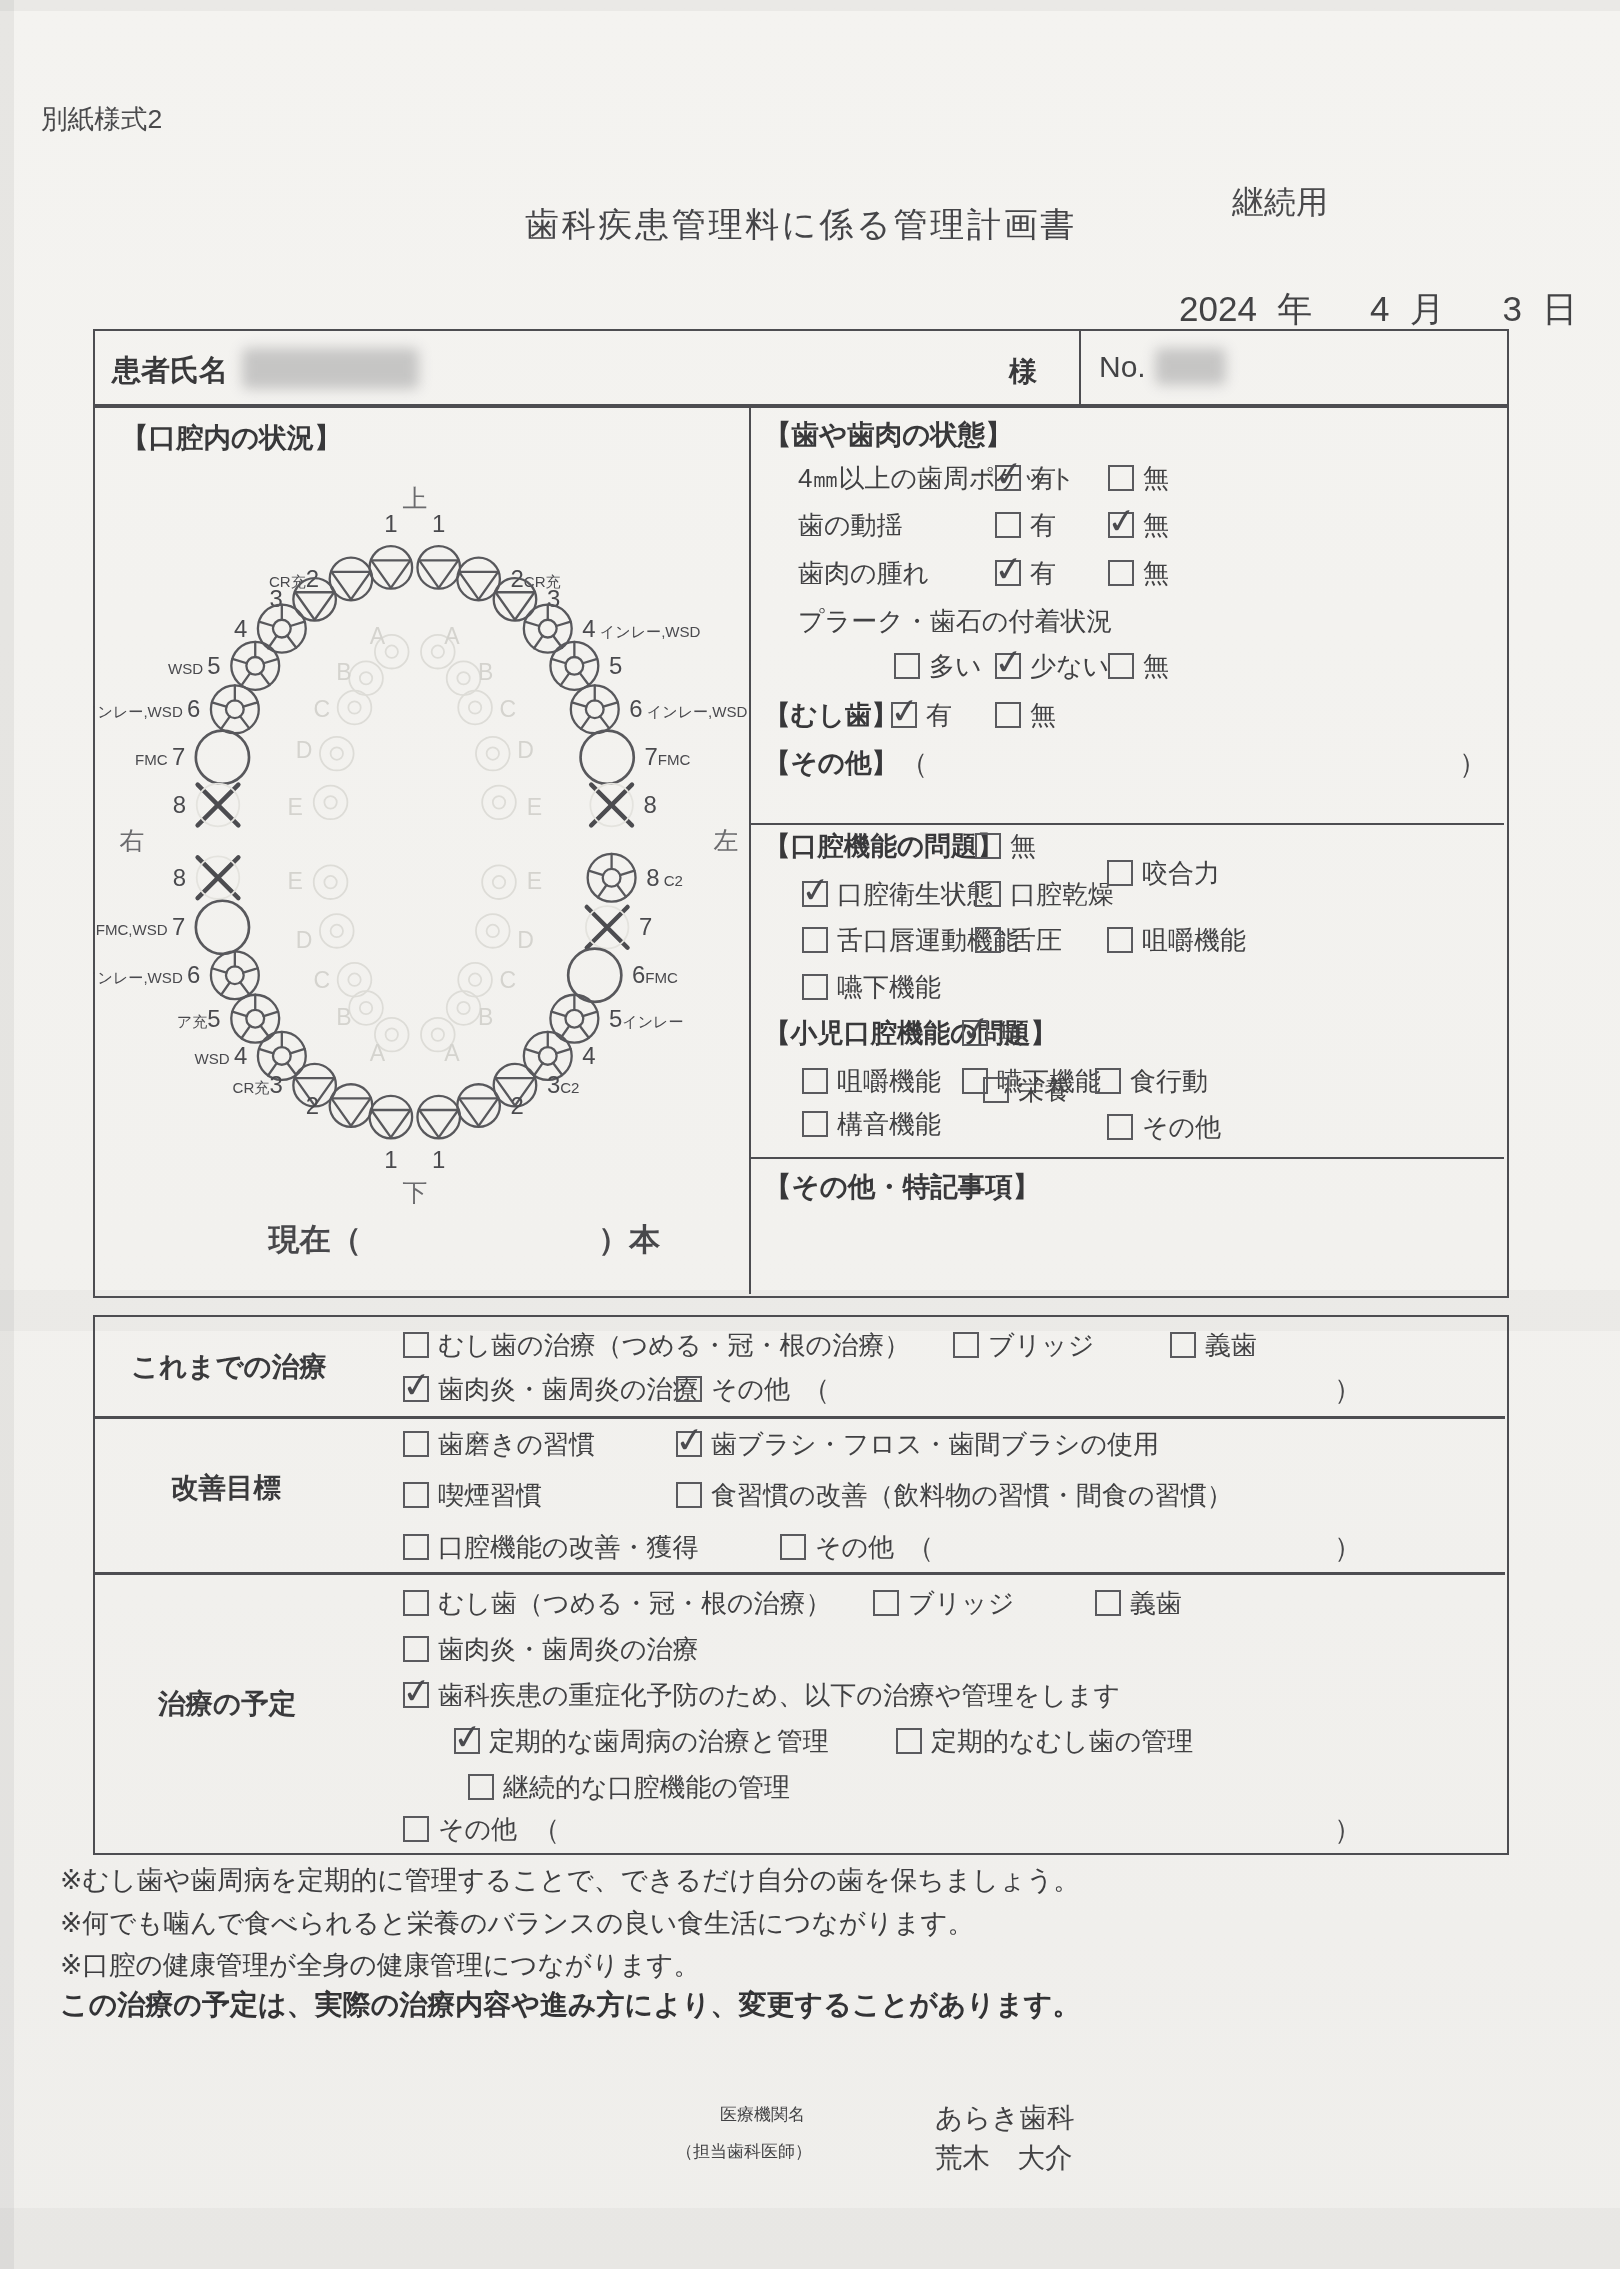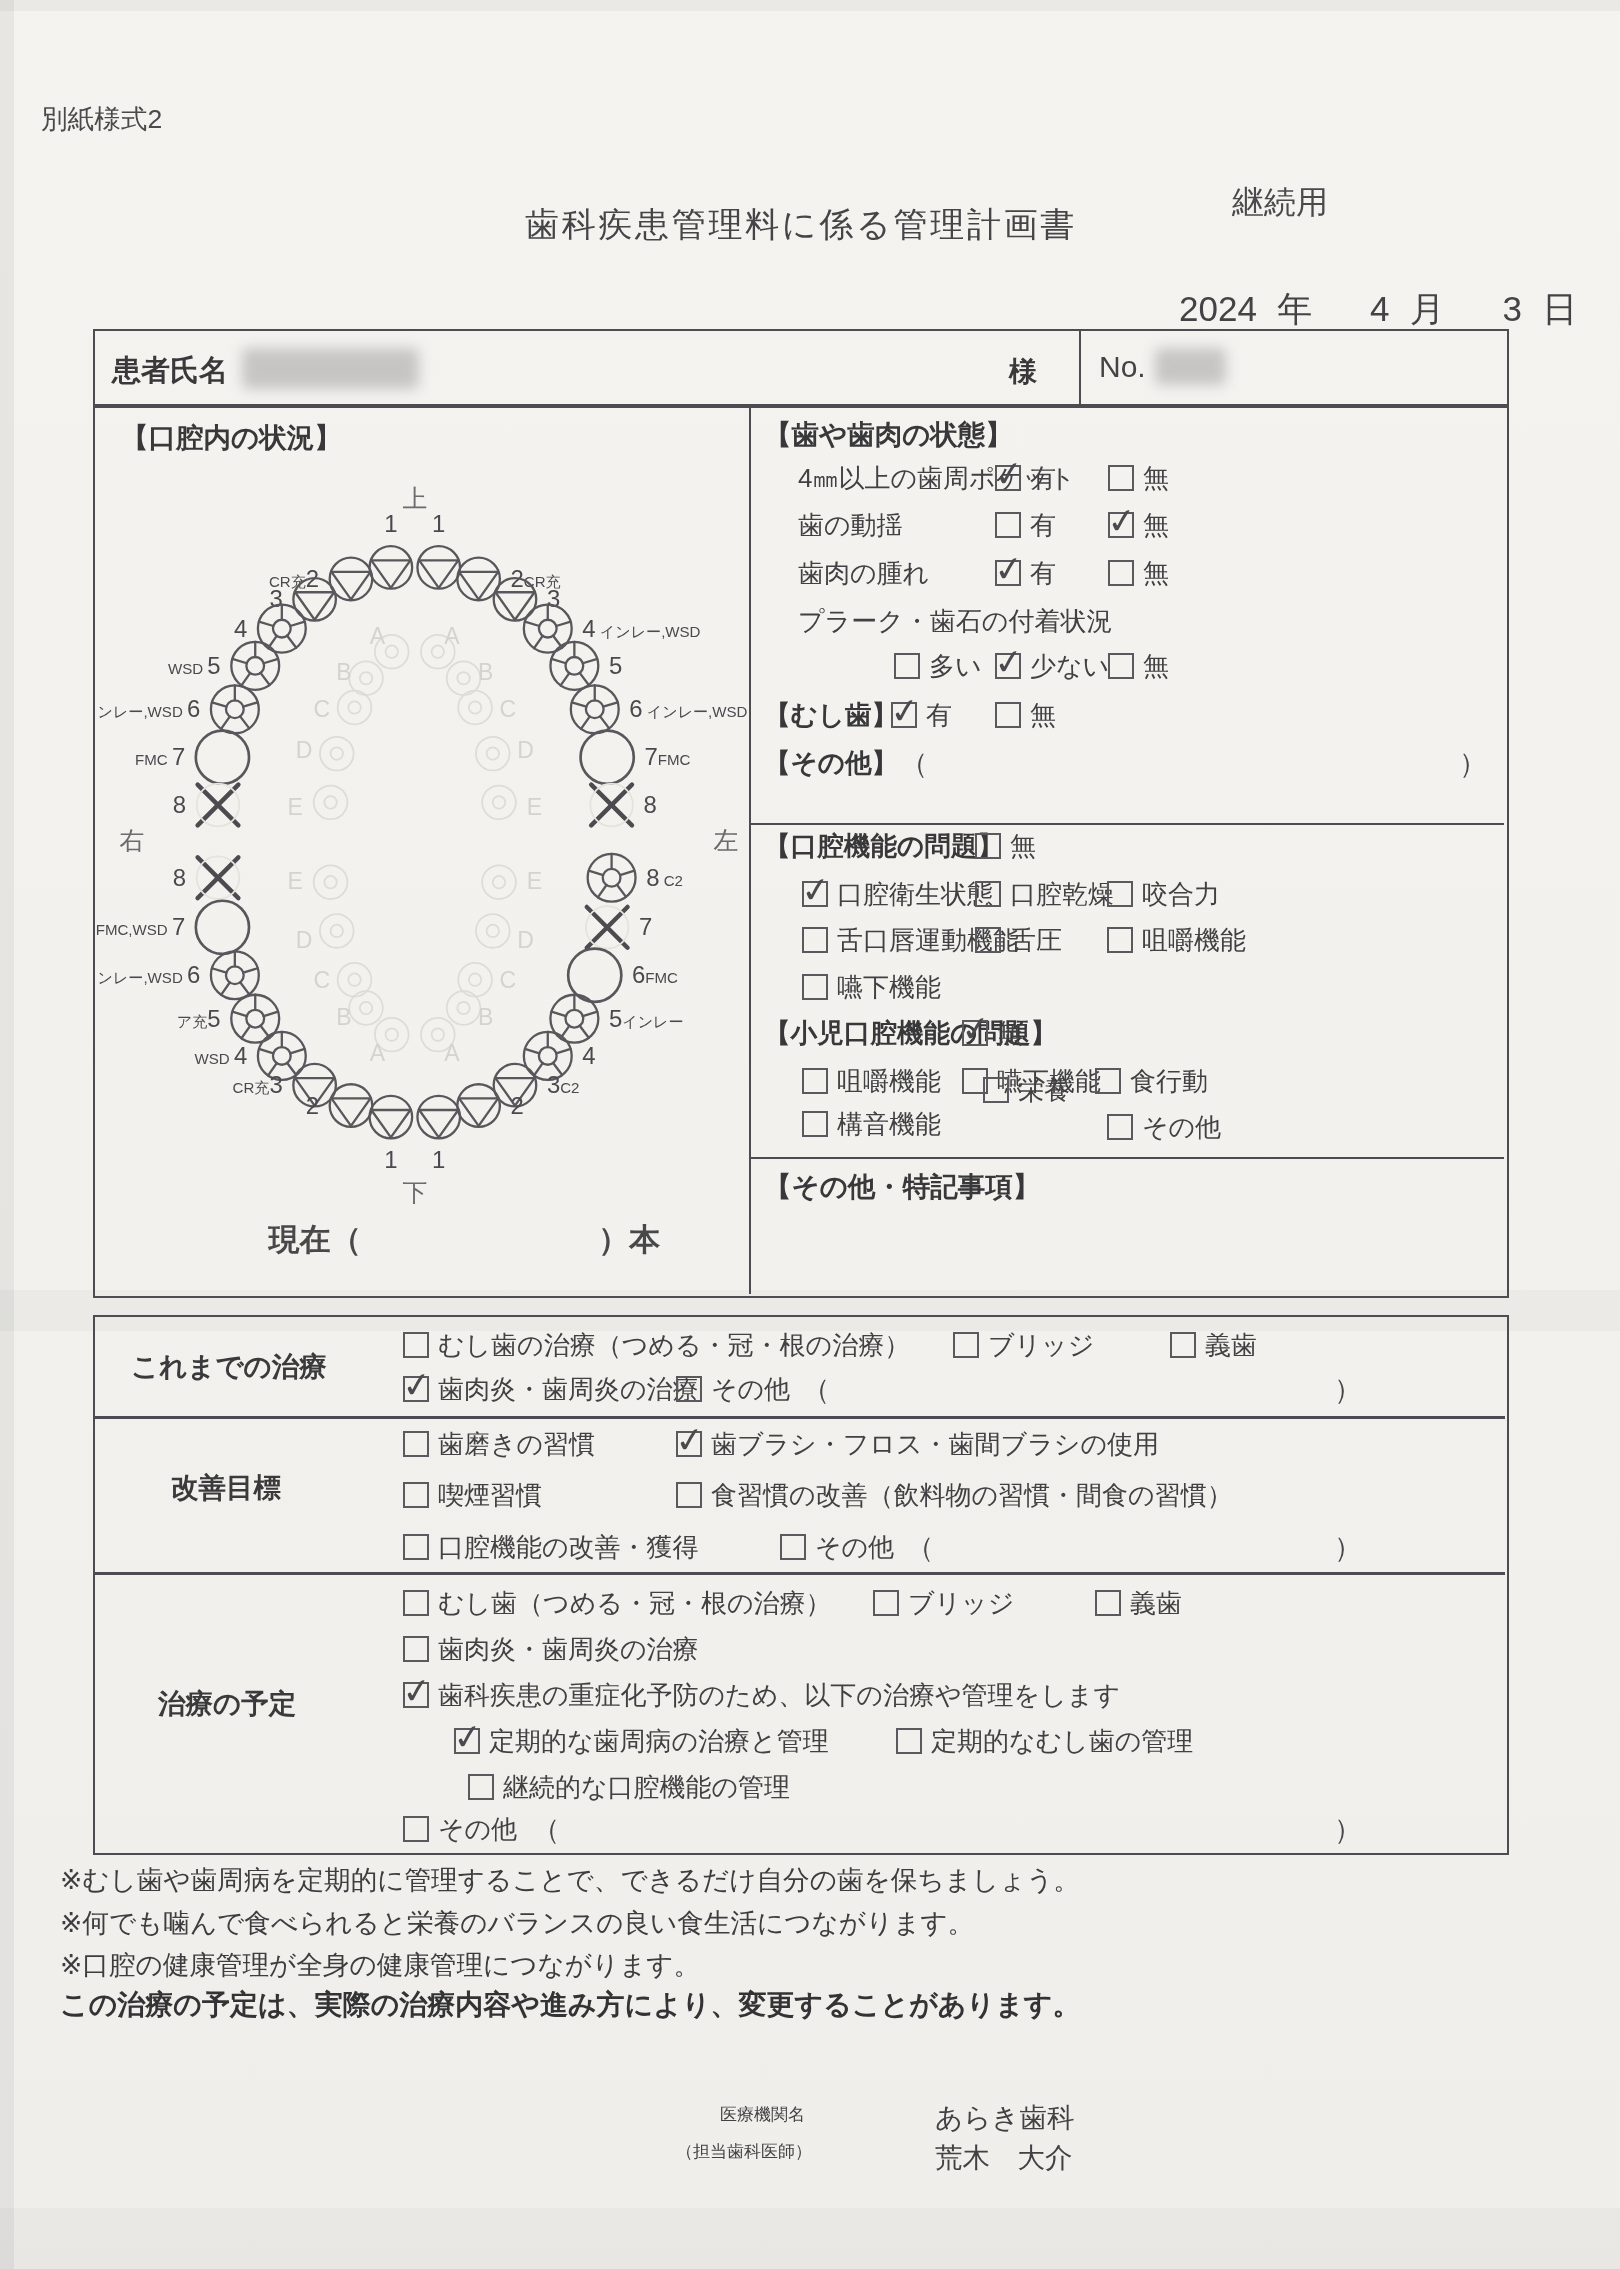--- a/index.html
+++ b/index.html
@@ -471,21 +471,21 @@
         <span class="cb-lab">無</span>
       </span>
       <span class="itm" style="left: 802px; top: 881px;">
         <span class="cbx on"></span>
         <span class="cb-lab">口腔衛生状態</span>
       </span>
       <span class="itm" style="left: 975px; top: 881px;">
         <span class="cbx"></span>
         <span class="cb-lab">口腔乾燥</span>
       </span>
-      <span class="itm" style="left: 1107px; top: 881px; text-align: right;">
+      <span class="itm" style="left: 1107px; top: 860px; text-align: right;">
         <span class="cbx"></span>
         <span class="cb-lab">咬合力</span>
       </span>
       <span class="itm" style="left: 802px; top: 927px;">
         <span class="cbx"></span>
         <span class="cb-lab">舌口唇運動機能</span>
       </span>
       <span class="itm" style="left: 975px; top: 927px;">
         <span class="cbx"></span>
         <span class="cb-lab">舌圧</span>

